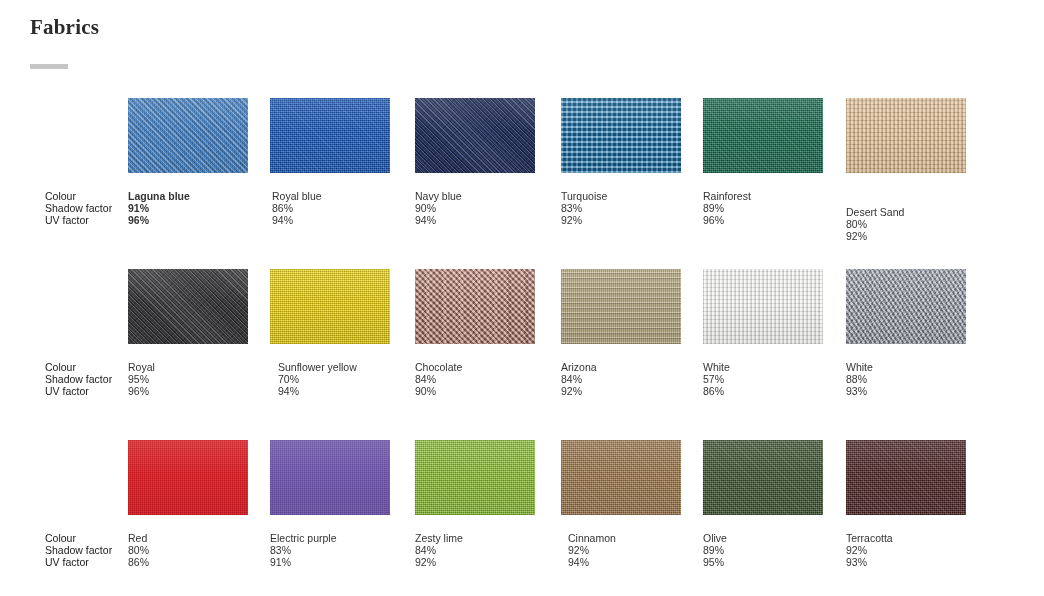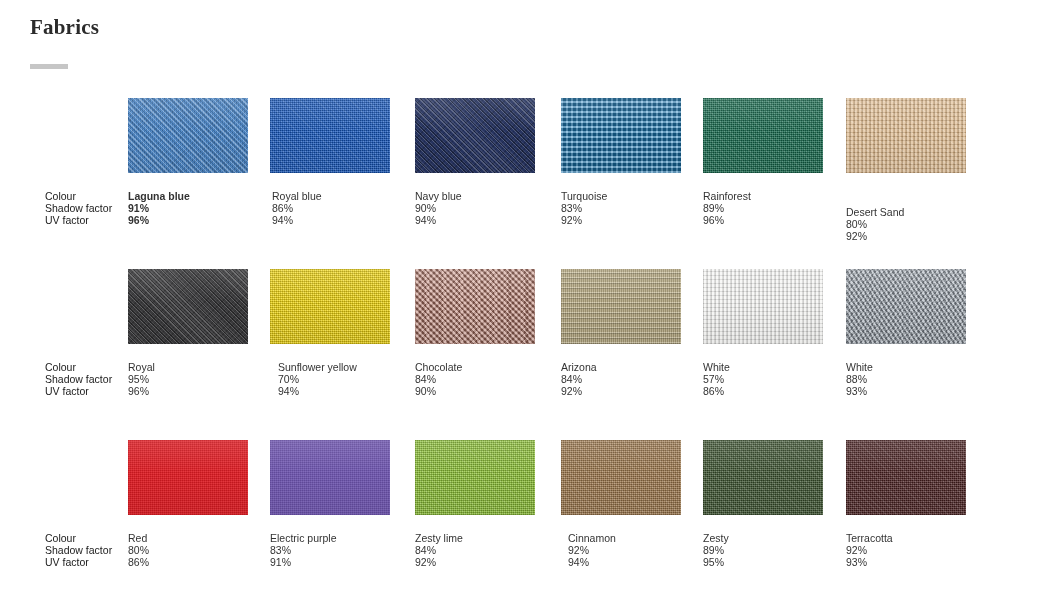--- a/index.html
+++ b/index.html
@@ -390,21 +390,21 @@
           <div class="v-name">Zesty lime</div>
           <div class="v-shadow">84%</div>
           <div class="v-uv">92%</div>
         </div>
         <div class="value-col" style="left: 568px;">
           <div class="v-name">Cinnamon</div>
           <div class="v-shadow">92%</div>
           <div class="v-uv">94%</div>
         </div>
         <div class="value-col" style="left: 703px;">
-          <div class="v-name">Zesty</div>
+          <div class="v-name">Olive</div>
           <div class="v-shadow">89%</div>
           <div class="v-uv">95%</div>
         </div>
         <div class="value-col" style="left: 846px;">
           <div class="v-name">Terracotta</div>
           <div class="v-shadow">92%</div>
           <div class="v-uv">93%</div>
         </div>
       </div>
     </div>

